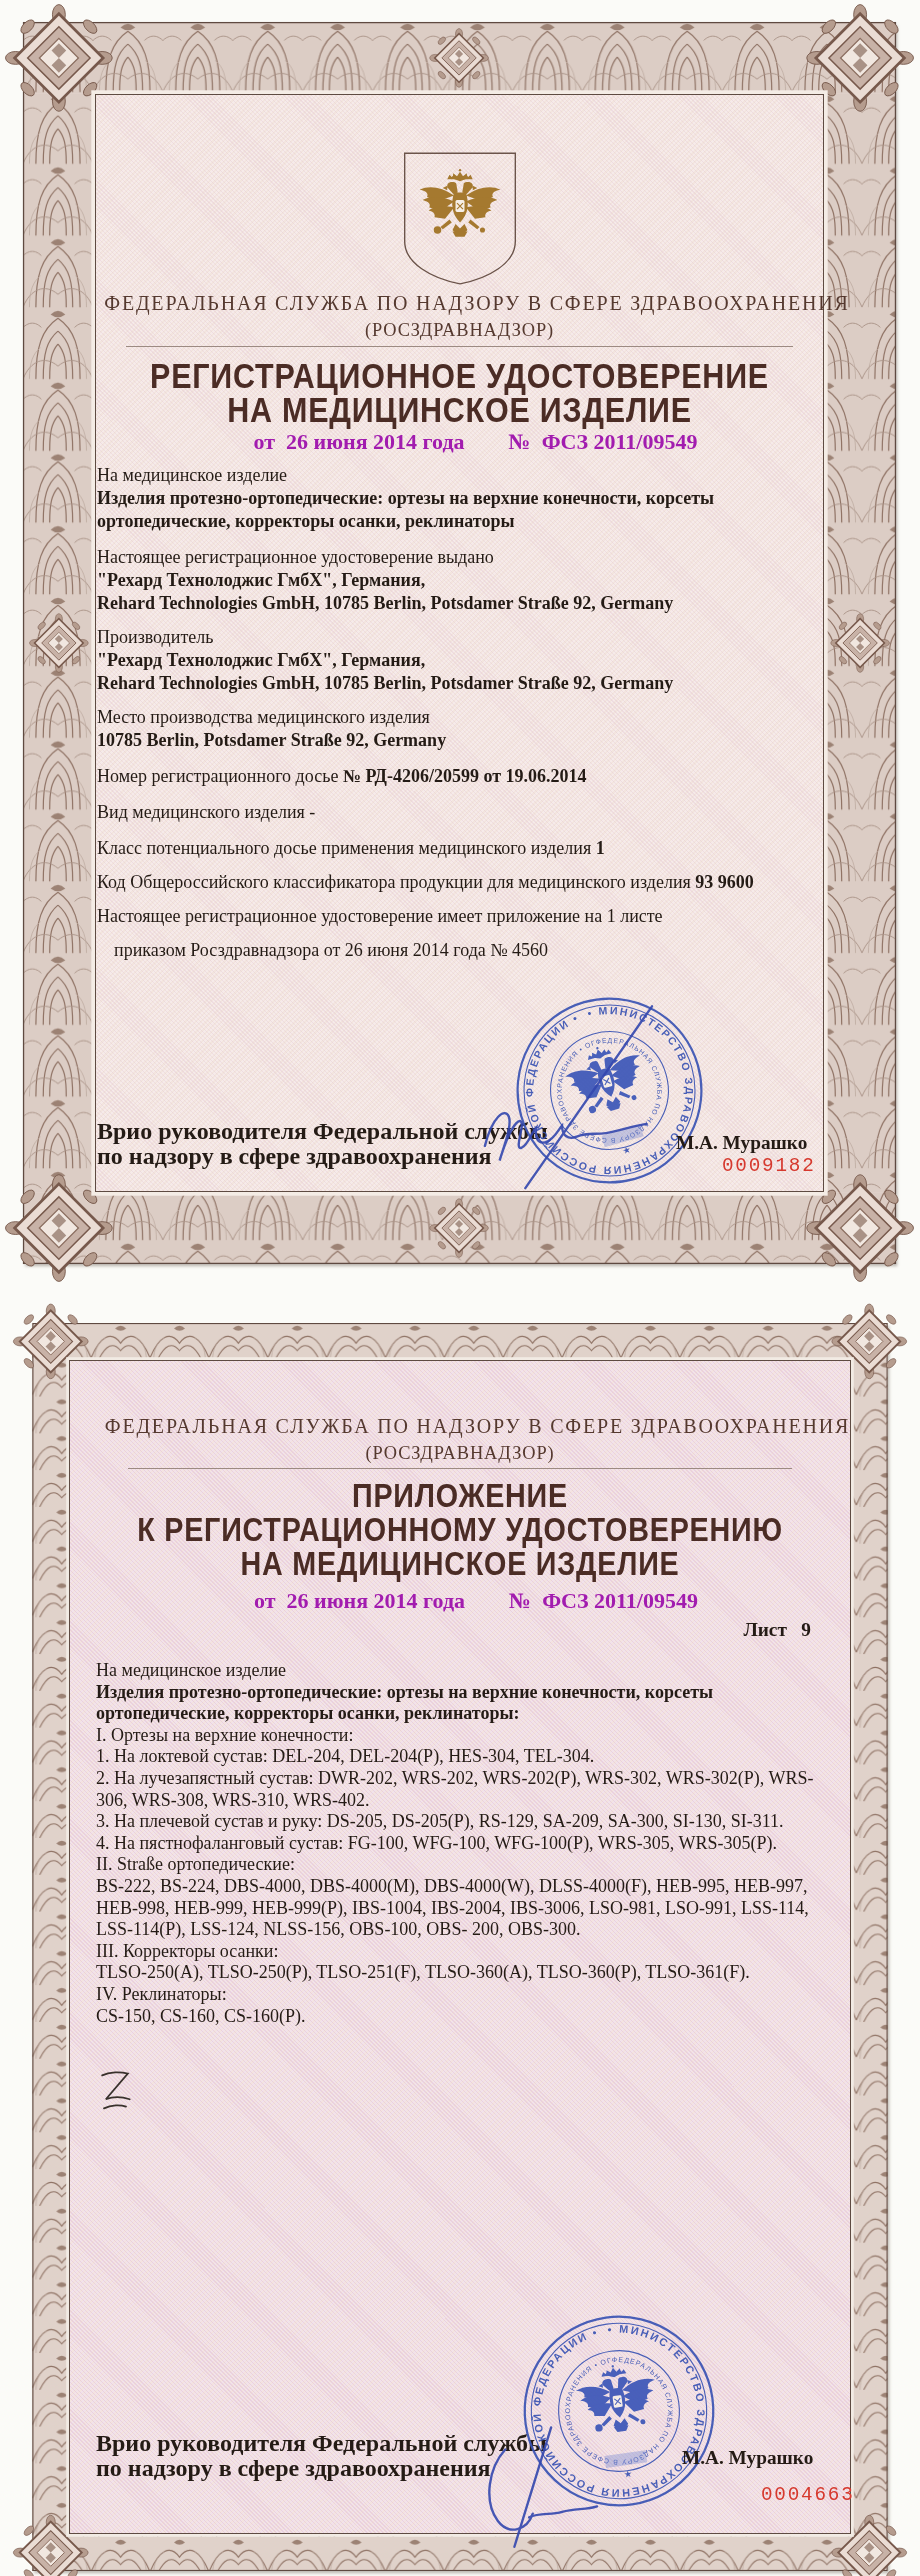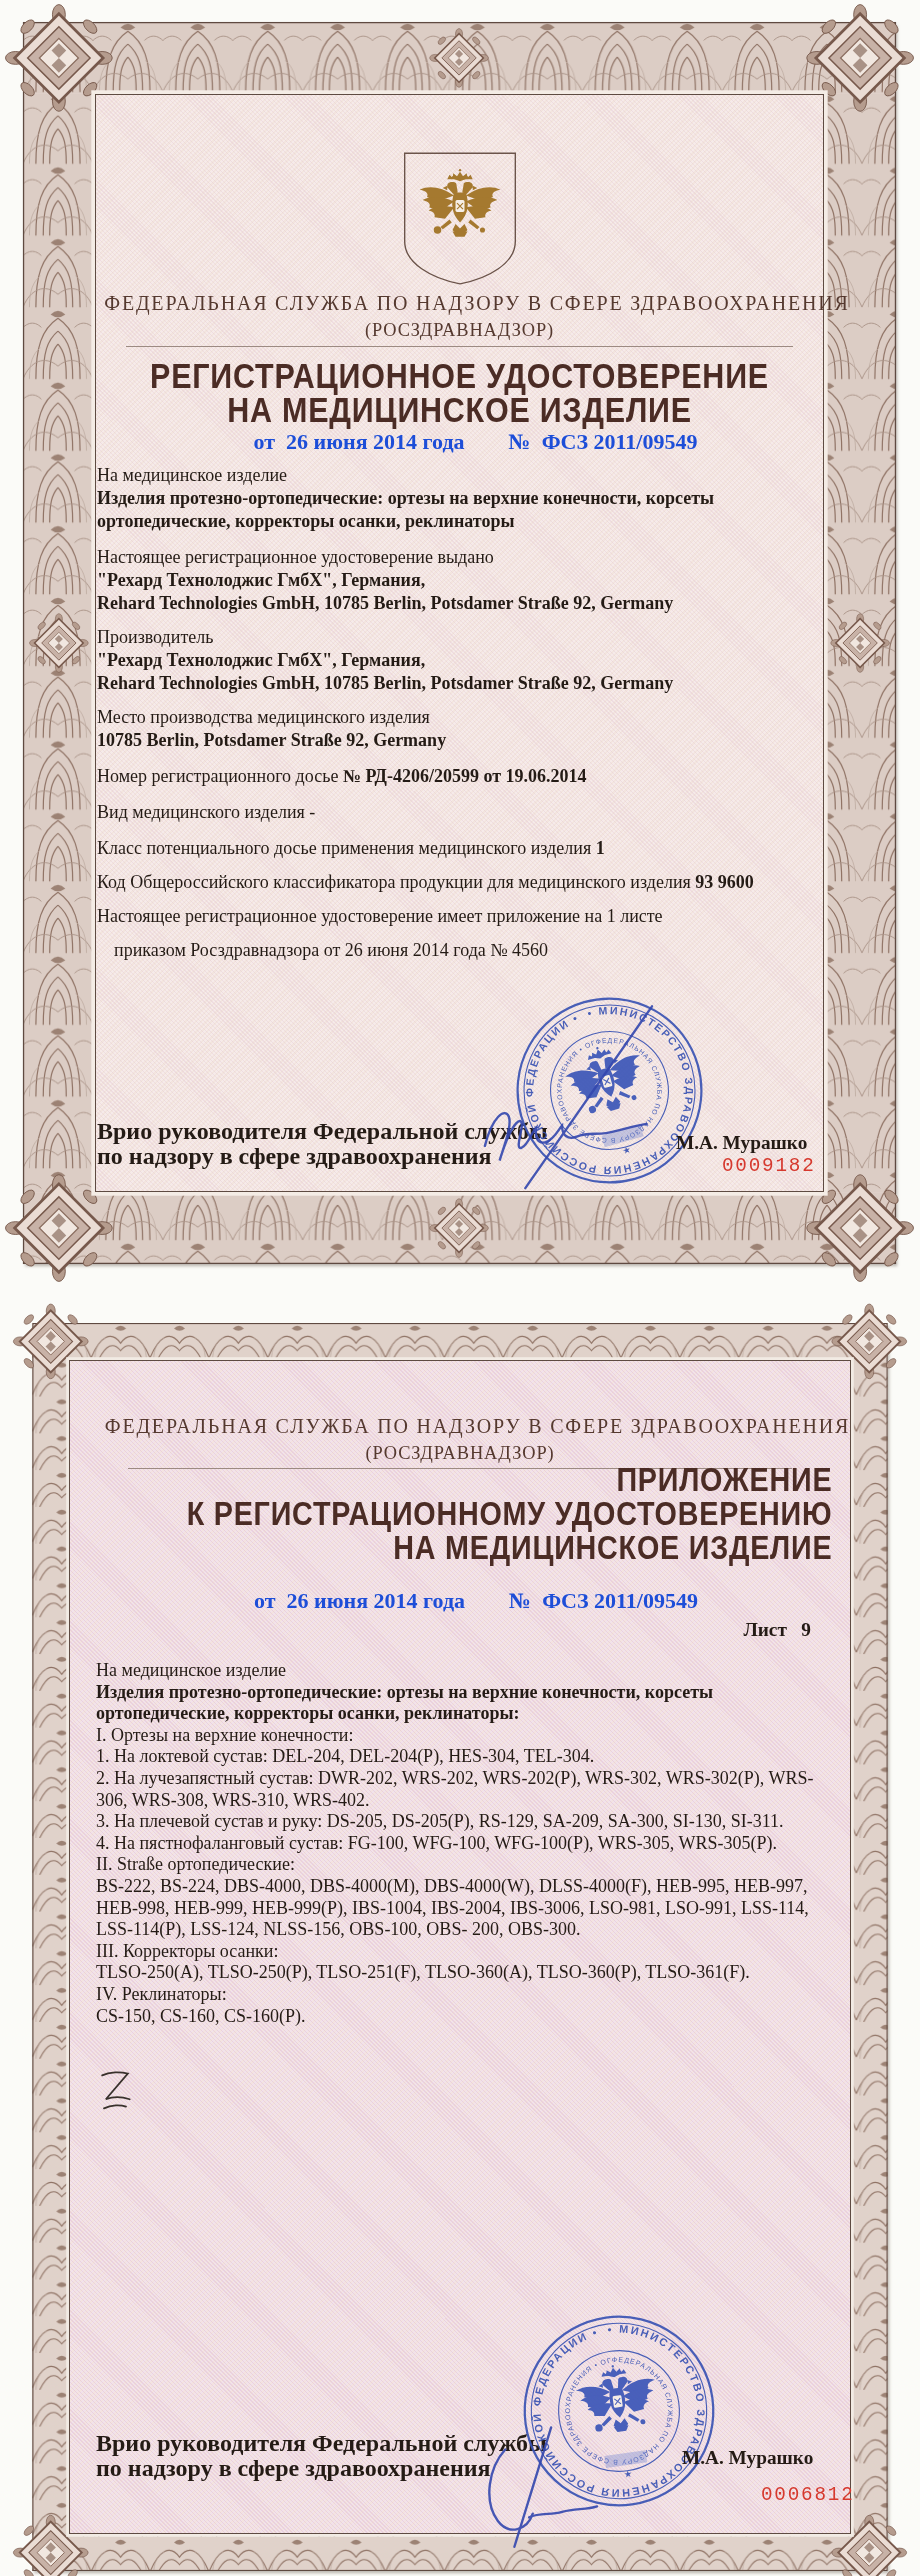--- a/index.html
+++ b/index.html
@@ -23,26 +23,26 @@
   .emblem{position:absolute;left:50%;transform:translateX(-50%);top:127px;width:121px;height:140px;}
   .agency{position:absolute;left:0;right:0;text-align:center;color:#55392f;}
   .agency-l1{font-size:20px;letter-spacing:1.8px;margin-left:35px;}
   .agency-l2{font-size:18.4px;letter-spacing:0.9px;margin-top:4.6px;}
   .page1 .agency{top:270px;} .page2 .agency{top:92px;}
   .divider{position:absolute;height:0.9px;background:#9c8a82;}
   .page1 .divider{top:324px;left:103px;right:103px;}
   .page2 .divider{top:145px;left:96px;right:96px;}
   .doc-title{position:absolute;left:0;right:0;text-align:center;color:#4b2c25;
     font-family:"Liberation Sans", sans-serif;font-weight:bold;}
-  .page1 .doc-title{top:337px;} .page2 .doc-title{top:140px;text-align:right;}
+  .page1 .doc-title{top:337px;} .page2 .doc-title{top:156px;}
   .title-line{transform:scaleX(.87);transform-origin:center;line-height:34px;
     font-size:35px;letter-spacing:0.9px;white-space:nowrap;}
   .page2 .title-line{font-size:33px;}
   .dateline{position:absolute;left:0;right:0;display:flex;justify-content:center;gap:44px;
-    font-weight:bold;font-size:22px;color:#1d4ed8;white-space:pre;padding-left:32px;}
+    font-weight:bold;font-size:22px;color:#a21caf;white-space:pre;padding-left:32px;}
   .page1 .dateline{top:407px;} .page2 .dateline{top:265px;}
   .sheetline{position:absolute;top:296px;right:77px;font-weight:bold;font-size:19.3px;white-space:pre;}
   .bodytext{position:absolute;font-size:18px;line-height:23px;}
   .body1{top:442px;left:74px;right:77px;}
   .body2{top:337px;left:64px;right:64px;line-height:21.6px;}
   .b{font-weight:bold;}
   .mt12{margin-top:11px;} .mt14{margin-top:13px;}
   .indent{padding-left:17px;}
   .signer{position:absolute;font-weight:bold;font-size:24px;line-height:25px;}
   .page1 .signer{left:74px;top:1097px;} .page2 .signer{left:64px;top:1108px;}
@@ -317,17 +317,17 @@
 
     <svg class="sig sig2" width="202" height="147" viewBox="0 0 220 160">
       <g fill="none" stroke="#3347ae" stroke-width="2.6" stroke-linecap="round" opacity=".9">
         <path d="M34,44 C16,64 10,100 26,122 C38,138 58,132 64,114"></path>
         <path d="M84,20 L44,150"></path>
         <path d="M60,118 C72,112 84,116 96,112 C110,108 122,110 134,106"></path>
       </g>
     </svg>
 
     <div class="signer-name">М.А. Мурашко</div>
-    <div class="serial">0006812</div>
+    <div class="serial">0004663</div>
   </section>
 
 </div>
 
 
 </body></html>

